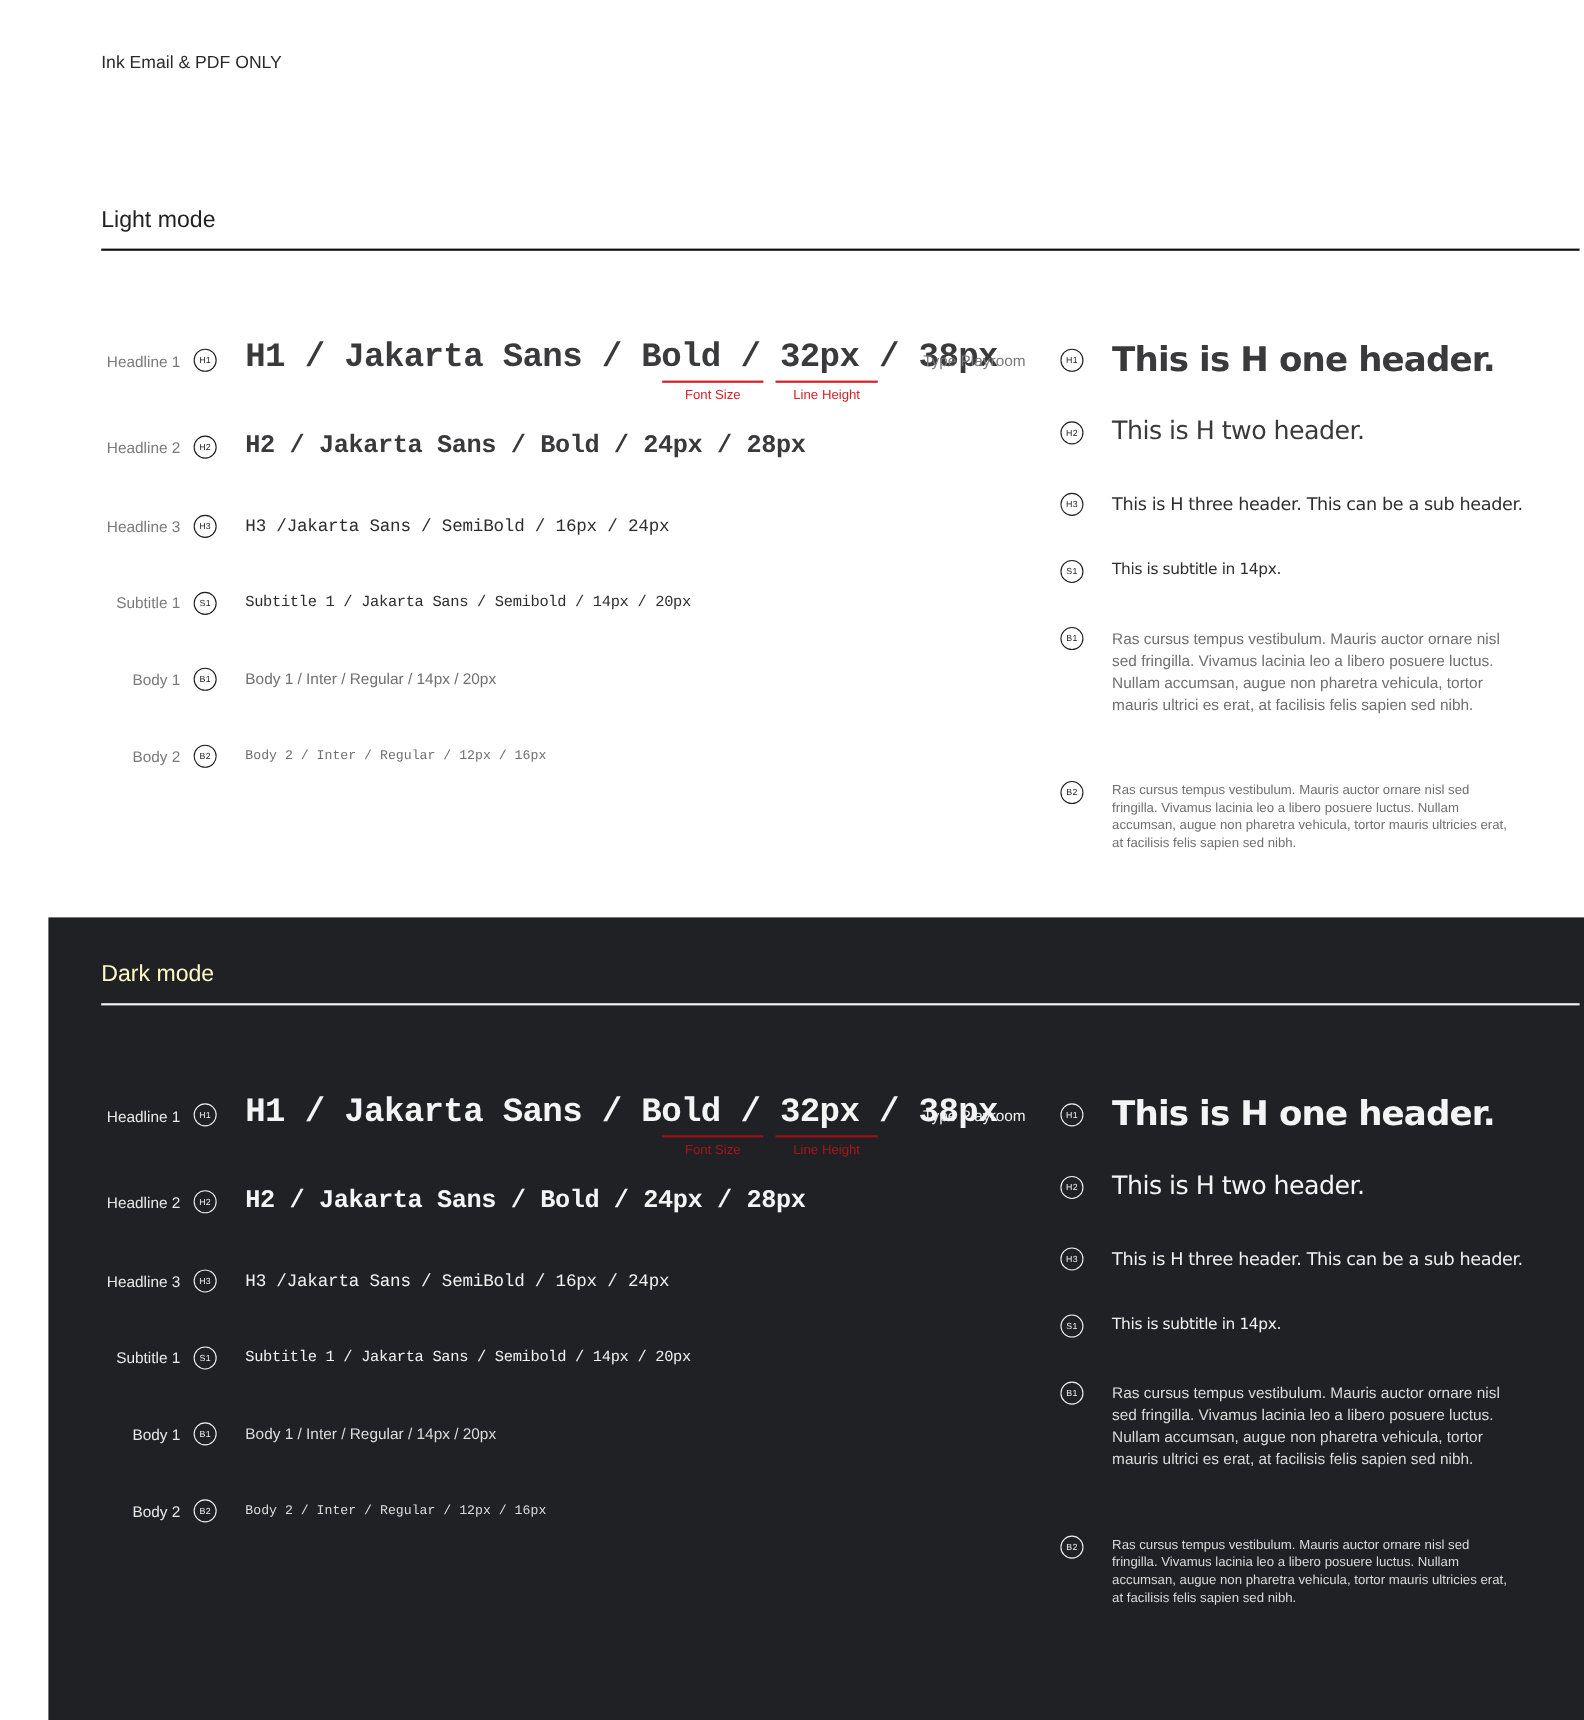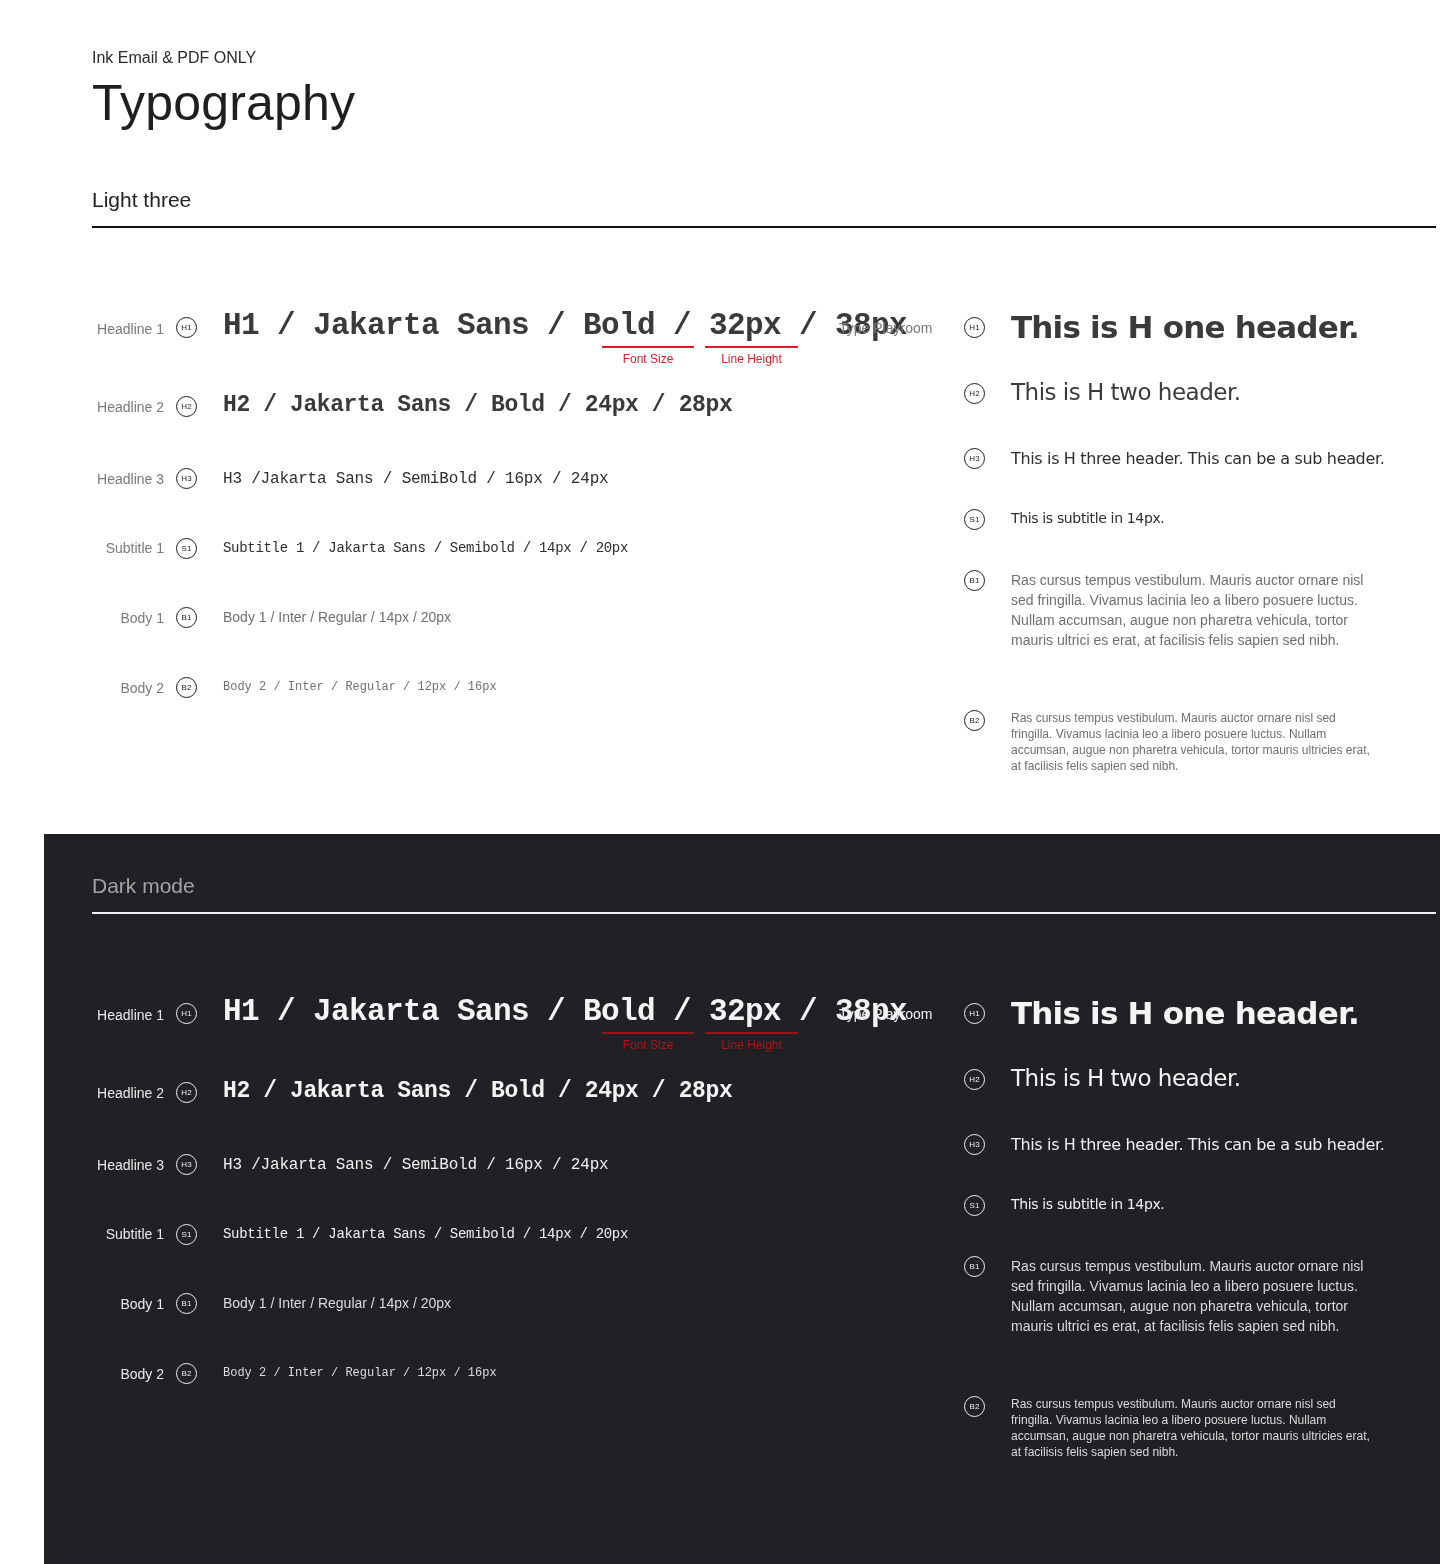--- a/index.html
+++ b/index.html
@@ -8,21 +8,21 @@
 
   .section { position: relative; width: 1440px; margin-left: 44px; }
   .light { height: 834px; background: #ffffff; }
   .dark { height: 730px; background: #202125; }
 
   .eyebrow { position: absolute; left: 48px; top: 49px; font-size: 16px; color: #2a2a2a; }
   .page-title { position: absolute; left: 48px; top: 74px; font-size: 50px; font-weight: 400; color: #1f1f1f; letter-spacing: 0.2px; }
 
   .mode-title { position: absolute; left: 48px; font-size: 21px; }
   .light .mode-title { top: 188px; color: #222; }
-  .dark .mode-title { top: 40px; color: #a3a3a3; }
+  .dark .mode-title { top: 40px; color: #fef9c3; }
 
   .divider { position: absolute; left: 48px; width: 1344px; height: 2px; }
   .light .divider { top: 226px; background: #111; }
   .dark .divider { top: 78px; background: #f2f2f2; }
 
   
   .row { position: absolute; left: 0; width: 900px; }
   .row-label { position: absolute; right: 780px; width: 110px; text-align: right; font-size: 14px; white-space: nowrap; }
   .badge {
     position: absolute; left: 132px; width: 21px; height: 21px; border-radius: 50%;
@@ -74,23 +74,22 @@
   .light .ptext.b1, .light .ptext.b2 { color: #6f6f6f; }
   .dark .ptext.h1, .dark .ptext.h2 { color: #f4f4f4; }
   .dark .ptext.h3, .dark .ptext.s1 { color: #f0f0f0; }
   .dark .ptext.b1, .dark .ptext.b2 { color: #dadada; }
 </style>
 </head>
 <body>
 
 <section class="section light">
   <div class="eyebrow">Ink Email &amp; PDF ONLY</div>
-  <h1 class="page-title">Typography</h1>
-
-  <div class="mode-title">Light three</div>
+
+  <div class="mode-title">Light mode</div>
   <div class="divider"></div>
 
   <div class="row" style="top:312px;">
     <span class="row-label" style="top:9px;">Headline 1</span>
     <span class="badge" style="top:5px;">H1</span>
     <span class="spec h1" style="top:-4px;">H1 / Jakarta Sans / Bold / 32px / 38px</span>
   </div>
   <div class="annot-line" style="left:558px; top:346px; width:92px;"></div>
   <div class="annot-line" style="left:661px; top:346px; width:93px;"></div>
   <div class="annot-text" style="left:558px; top:352px; width:92px;">Font Size</div>

